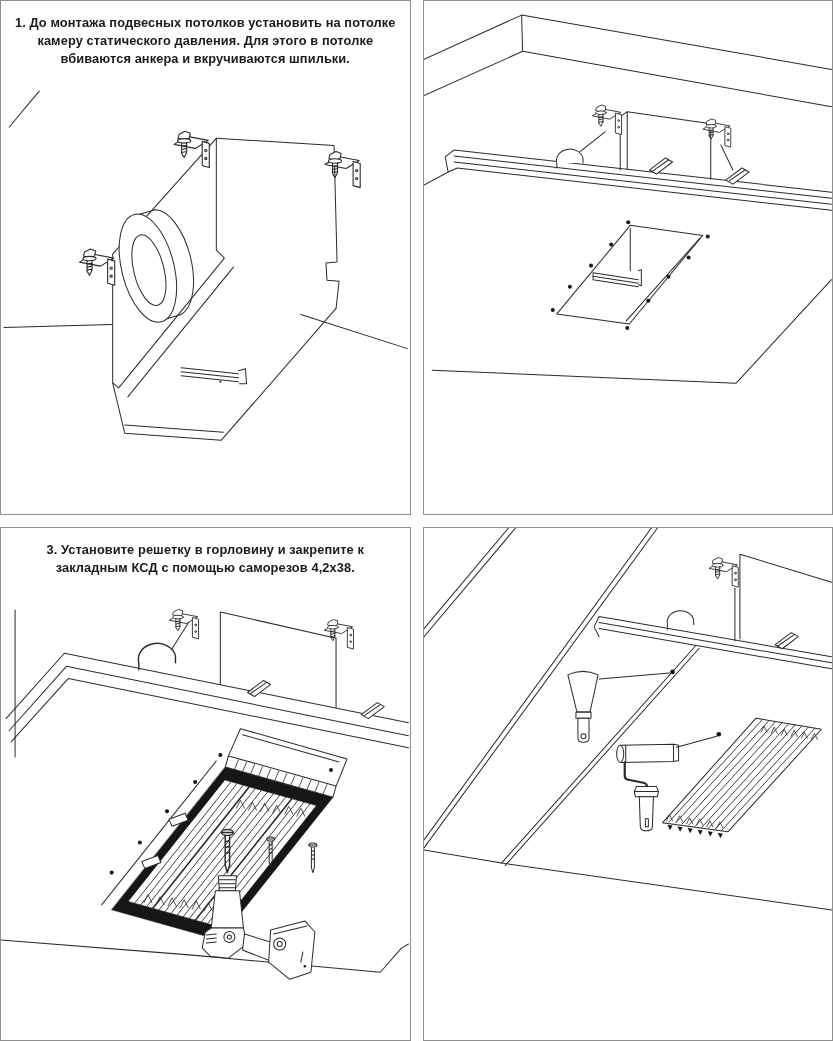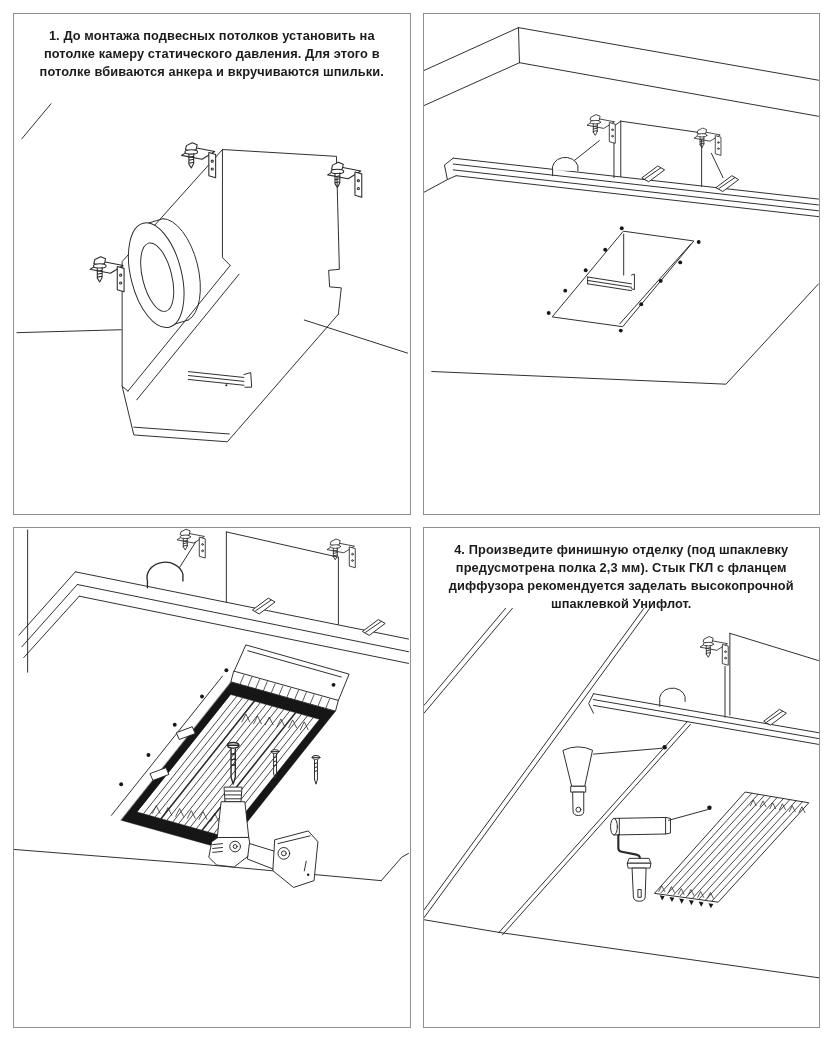--- a/index.html
+++ b/index.html
@@ -1,19 +1,19 @@
 <!DOCTYPE html>
 <html><head>
 <meta charset="utf-8">
 <style>
   html,body{margin:0;padding:0;background:#fff;}
   .page{
     width:833px;height:1041px;box-sizing:border-box;
     display:grid;grid-template-columns:1fr 1fr;grid-template-rows:1fr 1fr;
-    gap:12px;padding:13px;background:#fff;
+    gap:12px;padding:0;background:#fff;
     font-family:"Liberation Sans",sans-serif;
   }
   .panel{
     border:1px solid #8f8f8f;background:#fff;box-sizing:border-box;
     display:flex;flex-direction:column;overflow:hidden;
   }
   .caption{
     flex:none;height:80px;margin:0;box-sizing:border-box;
     padding:13px 12px 0 12px;text-align:center;
     font-weight:700;font-size:12.8px;line-height:1.42;letter-spacing:.1px;
@@ -119,20 +119,21 @@
           <circle class="dot" cx="263" cy="255" r="2"></circle>
             <circle class="dot" cx="243" cy="274" r="2"></circle>
           <circle class="dot" cx="223" cy="298" r="2"></circle>
             <circle class="dot" cx="202" cy="325" r="2"></circle>
         </g>
       </g>
     </svg>
   </section>
 
   <section class="panel">
+    <p class="caption">3. Установите решетку в горловину и закрепите к закладным КСД с помощью саморезов 4,2x38.</p>
     <svg class="illus" viewBox="0 0 406 425" preserveAspectRatio="xMidYMin meet">
       <g class="ln">
         <path d="M14,2 L14,148"></path>
         <g>
           <path d="M218,4 L218,76 M333,30 L333,99 M218,4 L333,30"></path>
         </g>
         <path d="M188,12 L164,50"></path>
         <use href="#bracket" transform="translate(166,-2) scale(0.82)"></use>
         <use href="#bracket" transform="translate(320,8) scale(0.82)"></use>
         <g>
@@ -184,21 +185,20 @@
             <circle cx="227" cy="327" r="2"></circle>
           <circle cx="277" cy="334" r="6" fill="#fff"></circle>
             <circle cx="277" cy="334" r="2.5"></circle>
           <circle class="dot" cx="302" cy="356" r="1.2"></circle>
         </g>
       </g>
     </svg>
   </section>
 
   <section class="panel">
-    <p class="caption">4. Произведите финишную отделку (под шпаклевку предусмотрена полка 2,3 мм). Стык ГКЛ с фланцем диффузора рекомендуется заделать высокопрочной шпаклевкой Унифлот.</p>
     <svg class="illus" viewBox="0 0 406 425" preserveAspectRatio="xMidYMin meet">
       <g class="ln">
         <g>
           <path d="M0,100 L84,0 M0,108 L91,0 M0,310 L226,0 M0,318 L232,0"></path>
         </g>
         <g>
           <path d="M174,88 L405,128 M174,94 L405,134 M174,100 L405,140 M174,88 L169,98 L174,108"></path>
         </g>
         <g>
           <path d="M314,26 L405,54 M314,26 L314,110"></path>

